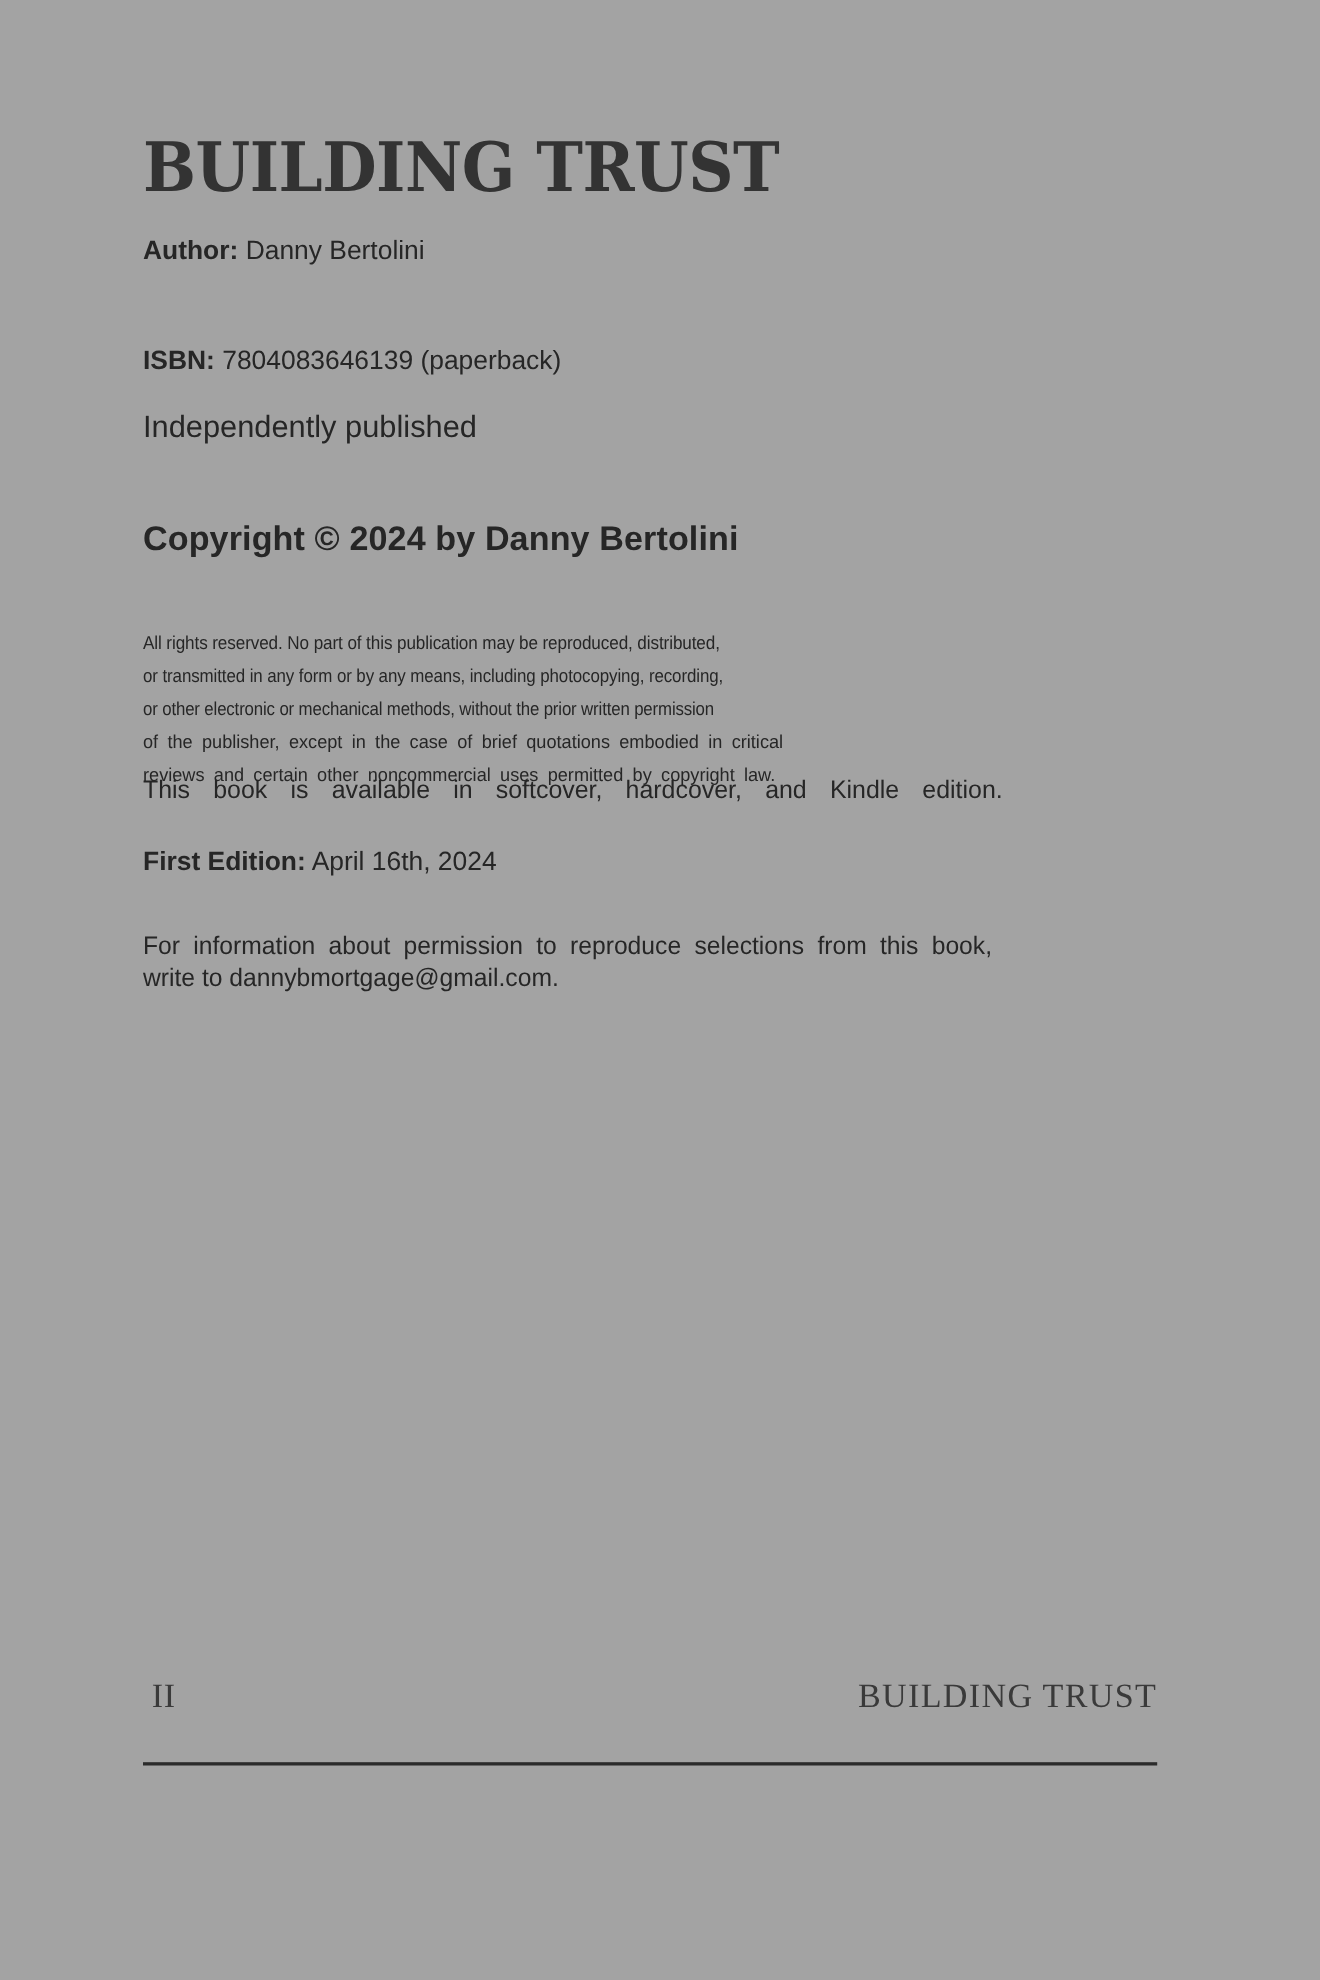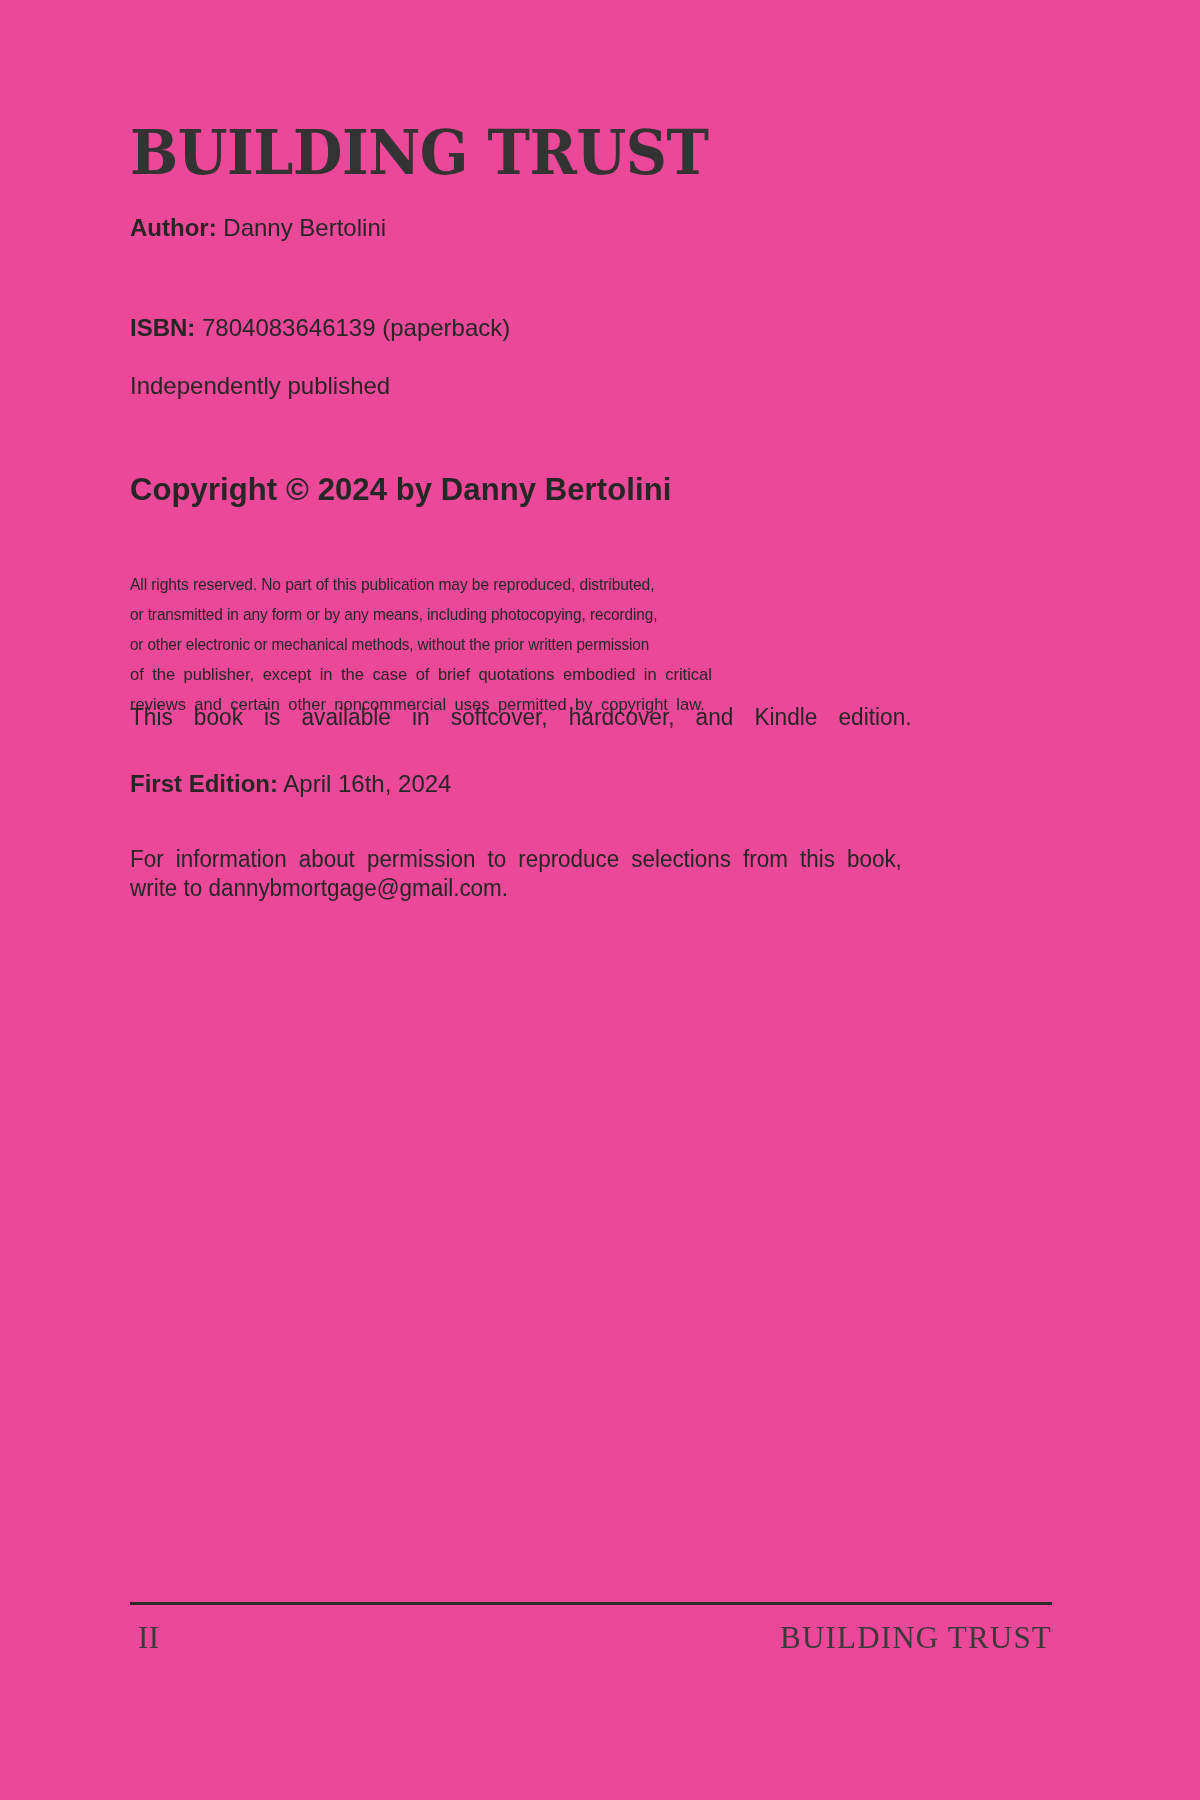--- a/index.html
+++ b/index.html
@@ -12,21 +12,21 @@
     height: 1800px;
     position: relative;
     font-family: "Liberation Sans", sans-serif;
     color: #262626;
     -webkit-font-smoothing: antialiased;
   }
 
   .page {
     position: absolute;
     inset: 0;
-    background: #ec4899;
+    background: #a3a3a3;
   }
 
   .content {
     position: absolute;
     left: 130px;
     top: 0;
     width: 922px;
   }
 
   
@@ -61,21 +61,21 @@
     top: 312px;
     font-size: 24px;
     line-height: 1.3;
     color: #262626;
     white-space: nowrap;
   }
   .meta-publisher {
     position: absolute;
     left: 0;
     top: 370px;
-    font-size: 24px;
+    font-size: 28px;
     line-height: 1.3;
     color: #262626;
     white-space: nowrap;
   }
   .meta-copyright {
     position: absolute;
     left: 0;
     top: 470px;
     font-size: 31px;
     font-weight: 700;
@@ -149,21 +149,21 @@
     position: absolute;
     left: 130px;
     top: 1602px;
     width: 922px;
     height: 3px;
     background: #2b2b2b;
   }
   .footer-row {
     position: absolute;
     left: 130px;
-    top: 1620px;
+    top: 1524px;
     width: 922px;
     height: 50px;
   }
   .footer-page-number {
     position: absolute;
     left: 8px;
     top: 0;
     font-family: "Liberation Serif", "DejaVu Serif", serif;
     font-size: 31px;
     color: #3a3a3a;

